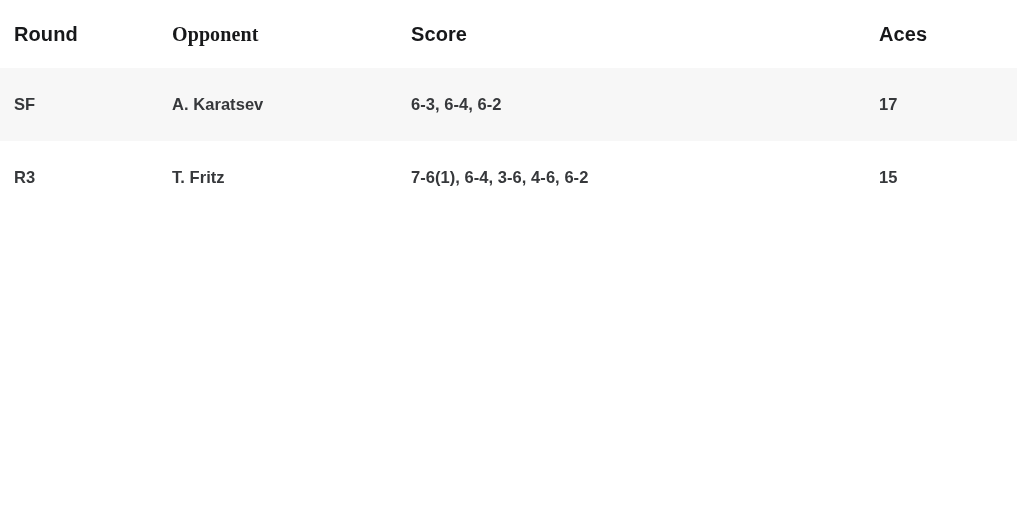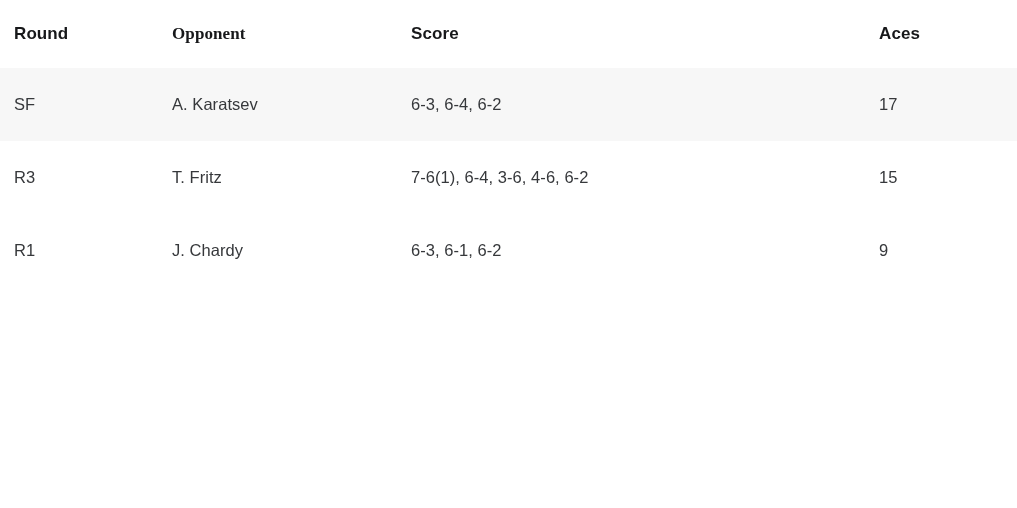--- a/index.html
+++ b/index.html
@@ -24,39 +24,39 @@
   .results-table col.col-round    { width: 158px; }
   .results-table col.col-opponent { width: 239px; }
   .results-table col.col-score    { width: 467px; }
   .results-table col.col-aces     { width: 153px; }
 
   .results-table thead th {
     height: 68px;
     padding: 0 0 0 14px;
     text-align: left;
     vertical-align: middle;
-    font-size: 17px;
+    font-size: 20px;
     font-weight: 700;
     color: #17181a;
     letter-spacing: 0.1px;
     background: #ffffff;
     white-space: nowrap;
   }
 
   .results-table thead th.th-opponent { padding-left: 14px; font-family: Liberation Serif, serif; }
   .results-table thead th.th-score    { padding-left: 14px; }
   .results-table thead th.th-aces     { padding-left: 15px; }
 
   .results-table tbody td {
     height: 73px;
     padding: 0 0 0 14px;
     text-align: left;
     vertical-align: middle;
     font-size: 16.5px;
-    font-weight: 400;
+    font-weight: 700;
     color: #36383b;
     letter-spacing: 0.05px;
     white-space: nowrap;
   }
 
   .results-table tbody td.td-opponent { padding-left: 14px; }
   .results-table tbody td.td-score    { padding-left: 14px; }
   .results-table tbody td.td-aces     { padding-left: 15px; }
 
   .results-table tbody tr.row-striped td {
@@ -90,20 +90,14 @@
       <td class="td-opponent">A. Karatsev</td>
       <td class="td-score">6-3, 6-4, 6-2</td>
       <td class="td-aces">17</td>
     </tr>
     <tr class="row-plain">
       <td class="td-round">R3</td>
       <td class="td-opponent">T. Fritz</td>
       <td class="td-score">7-6(1), 6-4, 3-6, 4-6, 6-2</td>
       <td class="td-aces">15</td>
     </tr>
-    <tr class="row-plain">
-      <td class="td-round">R1</td>
-      <td class="td-opponent">J. Chardy</td>
-      <td class="td-score">6-3, 6-1, 6-2</td>
-      <td class="td-aces">9</td>
-    </tr>
   </tbody>
 </table>
 
 </body></html>

